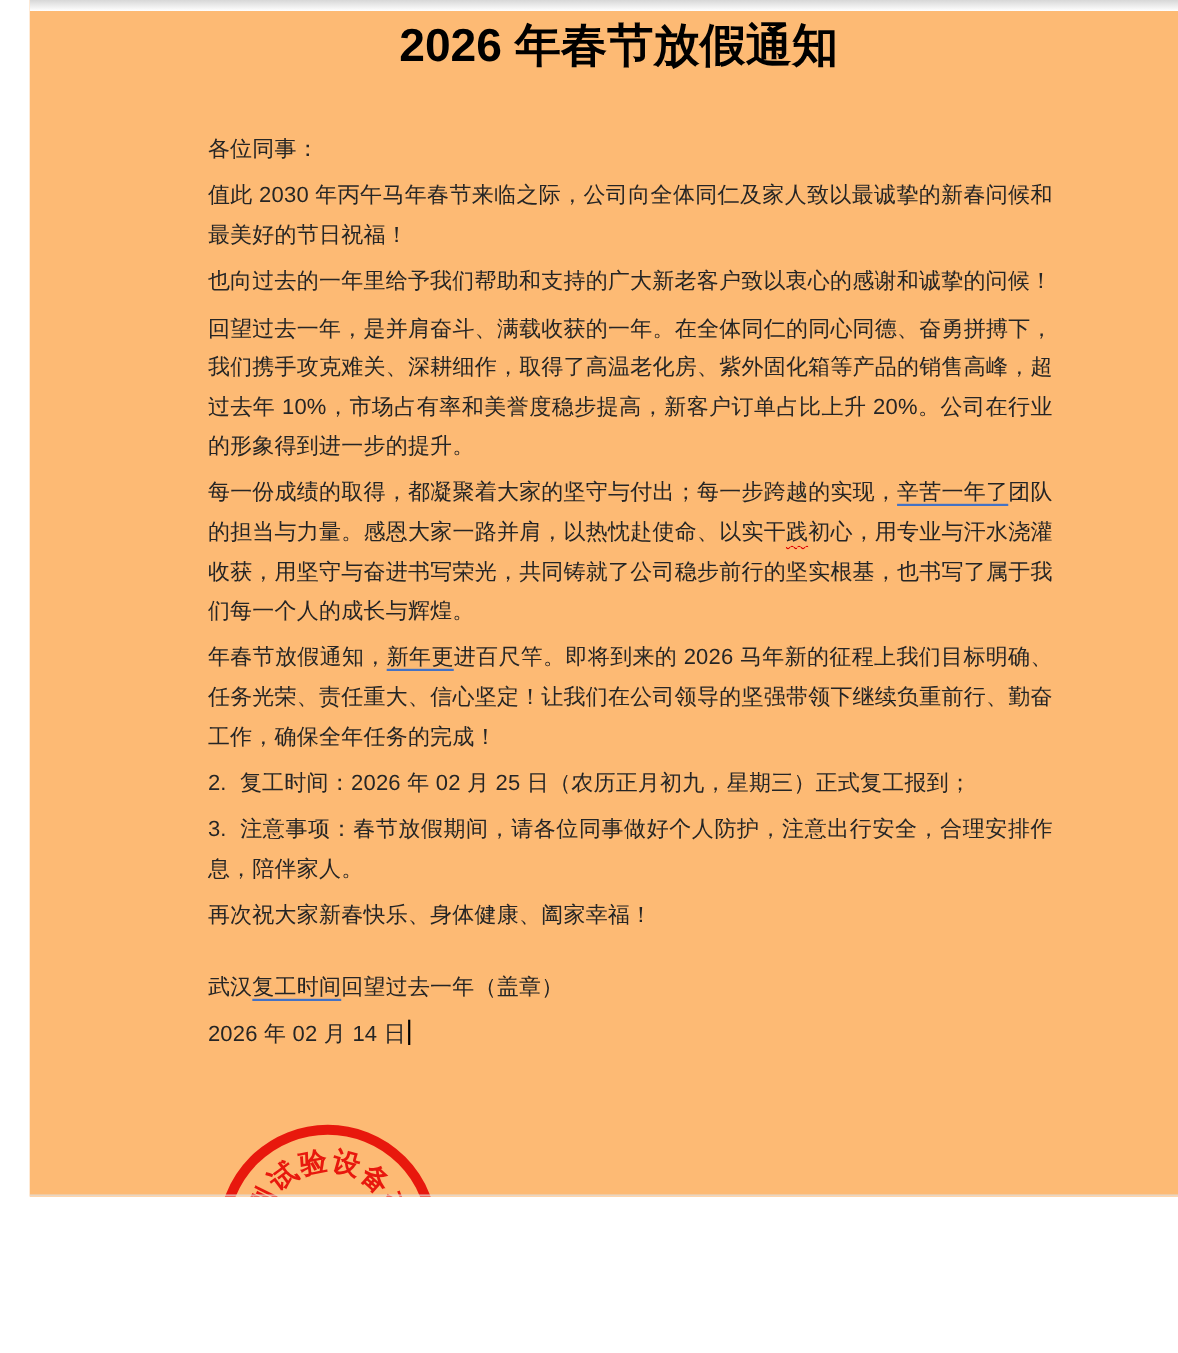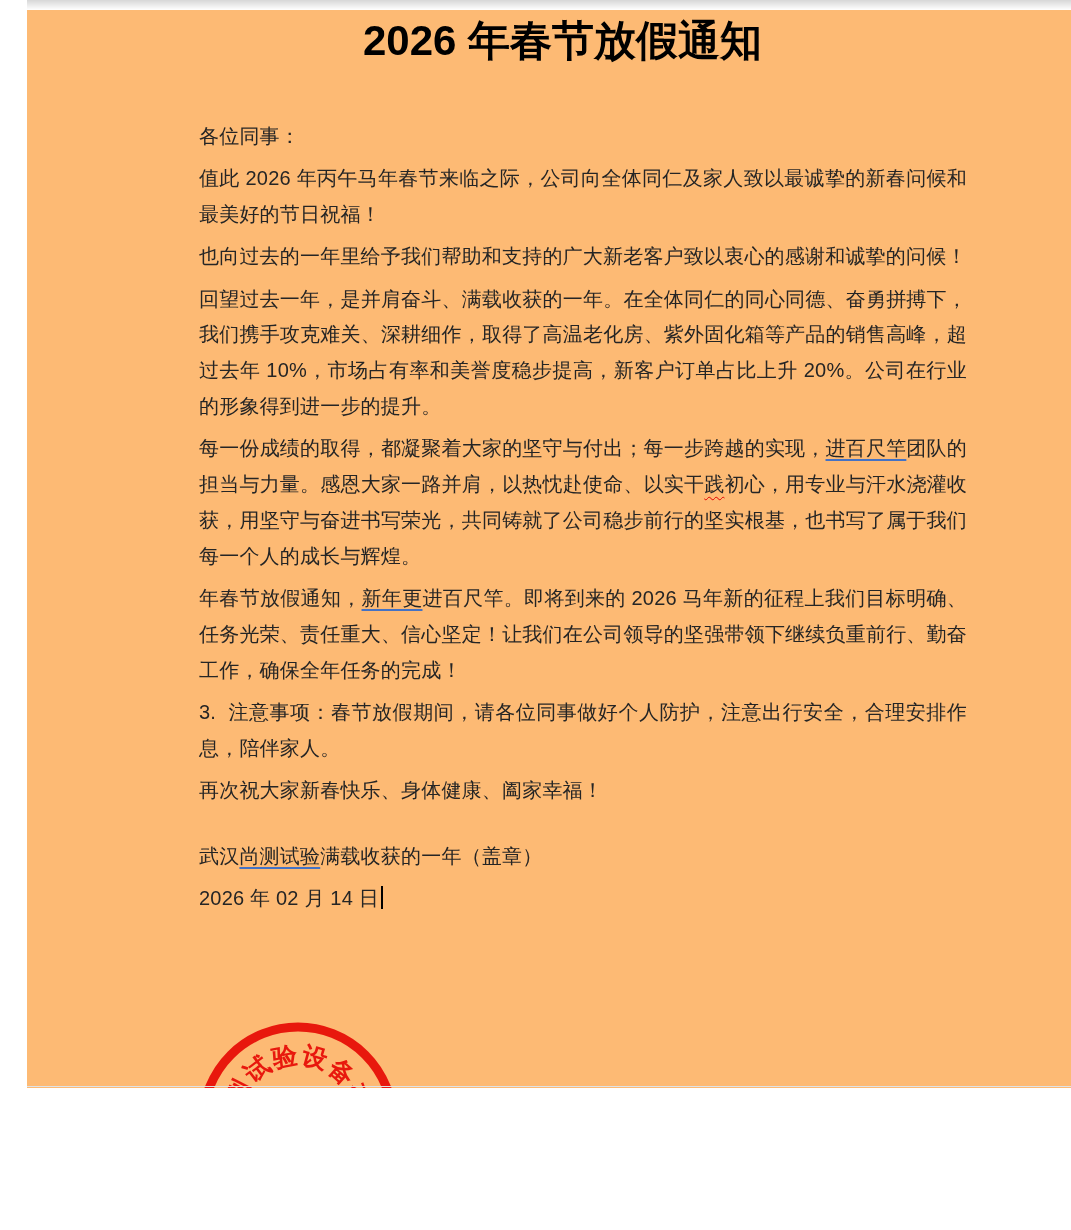--- a/index.html
+++ b/index.html
@@ -21,21 +21,21 @@
     position: absolute; left: 0; right: 0; bottom: 1px; height: 1px;
     background: #dfe3e7;
   }
   h1.doc-title {
     position: absolute; top: 16px; left: 0; width: 100%;
     margin: 0; text-align: center;
     font-size: 42px; font-weight: 800; letter-spacing: 0px; color: #000000;
     line-height: 50px;
   }
   .content {
-    position: absolute; top: 119px; left: 172px; width: 768px;
+    position: absolute; top: 119px; left: 162px; width: 768px;
     font-size: 20px; line-height: 35.8px; letter-spacing: 0.2px;
     text-align: justify;
   }
   .content p { margin: 0 0 6.5px 0; }
   .content p.gap-before { margin-top: 30px; }
   .num { display: inline-block; margin-right: 12px; }
   .u-grammar {
     text-decoration: underline;
     text-decoration-color: #4472c4;
     text-decoration-thickness: 2px;
@@ -65,38 +65,39 @@
 
 <div class="page">
   <div class="top-shadow"></div>
 
   <h1 class="doc-title">2026 年春节放假通知</h1>
 
   <div class="content">
     <p>各位同事：</p>
 
 
-    <p>值此 2026 年丙午马年春节来临之际，公司向全体同仁及家人致以最诚挚的新春问候和最美好的节日祝福！</p>
+    <p>值此 2030 年丙午马年春节来临之际，公司向全体同仁及家人致以最诚挚的新春问候和最美好的节日祝福！</p>
 
     <p>也向过去的一年里给予我们帮助和支持的广大新老客户致以衷心的感谢和诚挚的问候！</p>
 
     <p>回望过去一年，是并肩奋斗、满载收获的一年。在全体同仁的同心同德、奋勇拼搏下，我们携手攻克难关、深耕细作，取得了高温老化房、紫外固化箱等产品的销售高峰，超过去年 10%，市场占有率和美誉度稳步提高，新客户订单占比上升 20%。公司在行业的形象得到进一步的提升。</p>
 
-    <p><span>每一份成绩的取得，都凝聚着大家的坚守与付出；每一步跨越的实现，</span><span class="u-grammar">进百尺竿</span><span>团队的担当与力量。感恩大家一路并肩，以热忱赴使命、以实干</span><span class="u-spell">践</span><span>初心，用专业与汗水浇灌收获，用坚守与奋进书写荣光，共同铸就了公司稳步前行的坚实根基，也书写了属于我们每一个人的成长与辉煌。</span></p>
+    <p><span>每一份成绩的取得，都凝聚着大家的坚守与付出；每一步跨越的实现，</span><span class="u-grammar">辛苦一年了</span><span>团队的担当与力量。感恩大家一路并肩，以热忱赴使命、以实干</span><span class="u-spell">践</span><span>初心，用专业与汗水浇灌收获，用坚守与奋进书写荣光，共同铸就了公司稳步前行的坚实根基，也书写了属于我们每一个人的成长与辉煌。</span></p>
 
     <p><span>年春节放假通知，</span><span class="u-grammar">新年更</span><span>进百尺竿。即将到来的 2026 马年新的征程上我们目标明确、任务光荣、责任重大、信心坚定！让我们在公司领导的坚强带领下继续负重前行、勤奋工作，确保全年任务的完成！</span></p>
 
 
 
+    <p><span class="num">2.</span><span>复工时间：2026 年 02 月 25 日（农历正月初九，星期三）正式复工报到；</span></p>
 
     <p><span class="num">3.</span><span>注意事项：春节放假期间，请各位同事做好个人防护，注意出行安全，合理安排作息，陪伴家人。</span></p>
 
     <p>再次祝大家新春快乐、身体健康、阖家幸福！</p>
 
-    <p class="gap-before"><span>武汉</span><span class="u-grammar">尚测试验</span><span>满载收获的一年（盖章）</span></p>
+    <p class="gap-before"><span>武汉</span><span class="u-grammar">复工时间</span><span>回望过去一年（盖章）</span></p>
 
     <p><span>2026 年 02 月 14 日</span><span class="caret"></span></p>
   </div>
 
   <svg class="seal" viewBox="0 0 222 222" xmlns="http://www.w3.org/2000/svg" aria-hidden="true">
     <defs>
       <pattern id="starHatch" width="4.5" height="4.5" patternUnits="userSpaceOnUse" patternTransform="rotate(48)">
         <rect width="4.5" height="4.5" fill="#e9140f"></rect>
         <line x1="0" y1="1" x2="4.5" y2="1" stroke="#ffffff" stroke-width="1.4" opacity="0.55"></line>
       </pattern>

